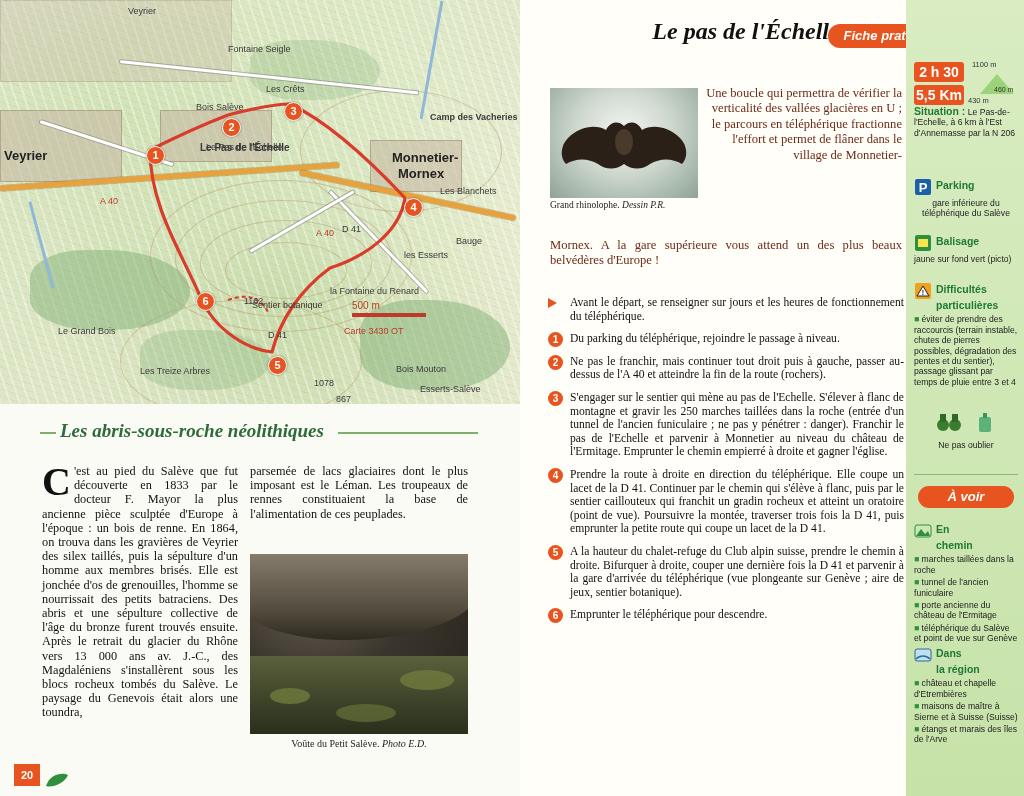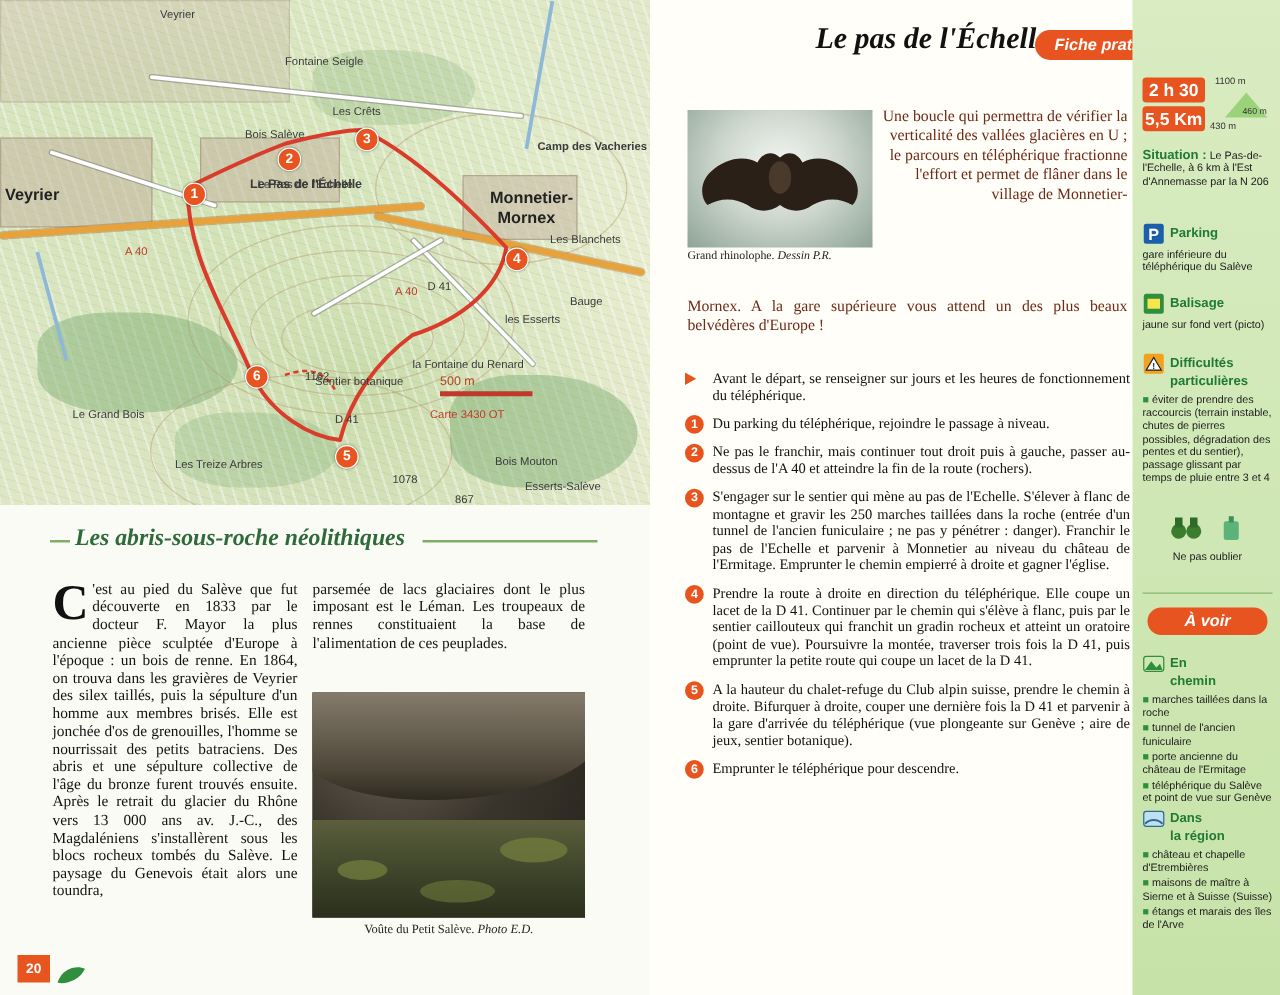--- a/index.html
+++ b/index.html
@@ -208,21 +208,21 @@
           <div class="map-label" style="left: 430px; top: 112px; font-weight: bold;">Camp des Vacheries</div>
           <div class="map-label" style="left: 228px; top: 44px; text-align: right;">Fontaine Seigle</div>
           <div class="map-label" style="left: 266px; top: 84px;">Les Crêts</div>
           <div class="map-label red" style="left: 100px; top: 196px;">A 40</div>
           <div class="map-label red" style="left: 316px; top: 228px;">A 40</div>
           <div class="map-label" style="left: 342px; top: 224px;">D 41</div>
           <div class="map-label" style="left: 268px; top: 330px;">D 41</div>
           <div class="map-label" style="left: 252px; top: 300px;">Sentier botanique</div>
           <div class="map-label" style="left: 128px; top: 6px;">Veyrier</div>
           <div class="map-label" style="left: 314px; top: 378px;">1078</div>
-          <div class="map-label" style="left: 364px; top: 394px;">867</div>
+          <div class="map-label" style="left: 336px; top: 394px;">867</div>
           <div class="map-label" style="left: 244px; top: 296px;">1162</div>
           <div class="map-label" style="left: 200px; top: 142px; font-size: 10px; font-weight: bold;">Le Pas de l'Échelle</div>
         </div>
       <div id="map-waypoints">
           <div class="wp" style="left: 146px; top: 146px;">1</div>
           <div class="wp" style="left: 222px; top: 118px;">2</div>
           <div class="wp" style="left: 284px; top: 102px;">3</div>
           <div class="wp" style="left: 404px; top: 198px;">4</div>
           <div class="wp" style="left: 268px; top: 356px;">5</div>
           <div class="wp" style="left: 196px; top: 292px;">6</div>
@@ -297,30 +297,30 @@
 
       <div class="time-box">
         <div class="time-pill">2 h 30</div>
         <div class="time-pill">5,5 Km</div>
       </div>
       <div class="alt">1100 m</div>
       <div class="alt" style="top:96px;left:62px;width:22px;">430 m</div>
       <div class="alt-tri"></div>
       <div class="alt" style="top:86px;left:88px;width:30px;font-size:7px;">460 m</div>
 
-      <div class="sb-block" style="top:119px;">
+      <div class="sb-block" style="top:106px;">
         <span class="sb-head">Situation :</span><span> Le Pas-de-l'Echelle, à 6 km à l'Est d'Annemasse par la N 206</span>
       </div>
 
       <div class="sb-block" style="top:178px;">
         <svg class="sb-ico" viewBox="0 0 18 18">
           <rect x="1" y="1" width="16" height="16" rx="2" fill="#1b5fa8"></rect>
           <text x="9" y="14" font-size="13" font-family="Liberation Sans, sans-serif" font-weight="bold" fill="#fff" text-anchor="middle">P</text>
         </svg><span class="sb-head">Parking</span>
-        <div style="margin-top:2px;">gare inférieure du téléphérique du Salève</div>
+        <div style="margin-top:2px;text-align:center;">gare inférieure du téléphérique du Salève</div>
       </div>
 
       <div class="sb-block" style="top:234px;">
         <svg class="sb-ico" viewBox="0 0 18 18">
           <rect x="1" y="1" width="16" height="16" rx="2" fill="#2f8f3e"></rect>
           <rect x="4" y="5" width="10" height="8" fill="#f6e54b"></rect>
         </svg><span class="sb-head">Balisage</span>
         <div style="margin-top:2px;">jaune sur fond vert (picto)</div>
       </div>
 

